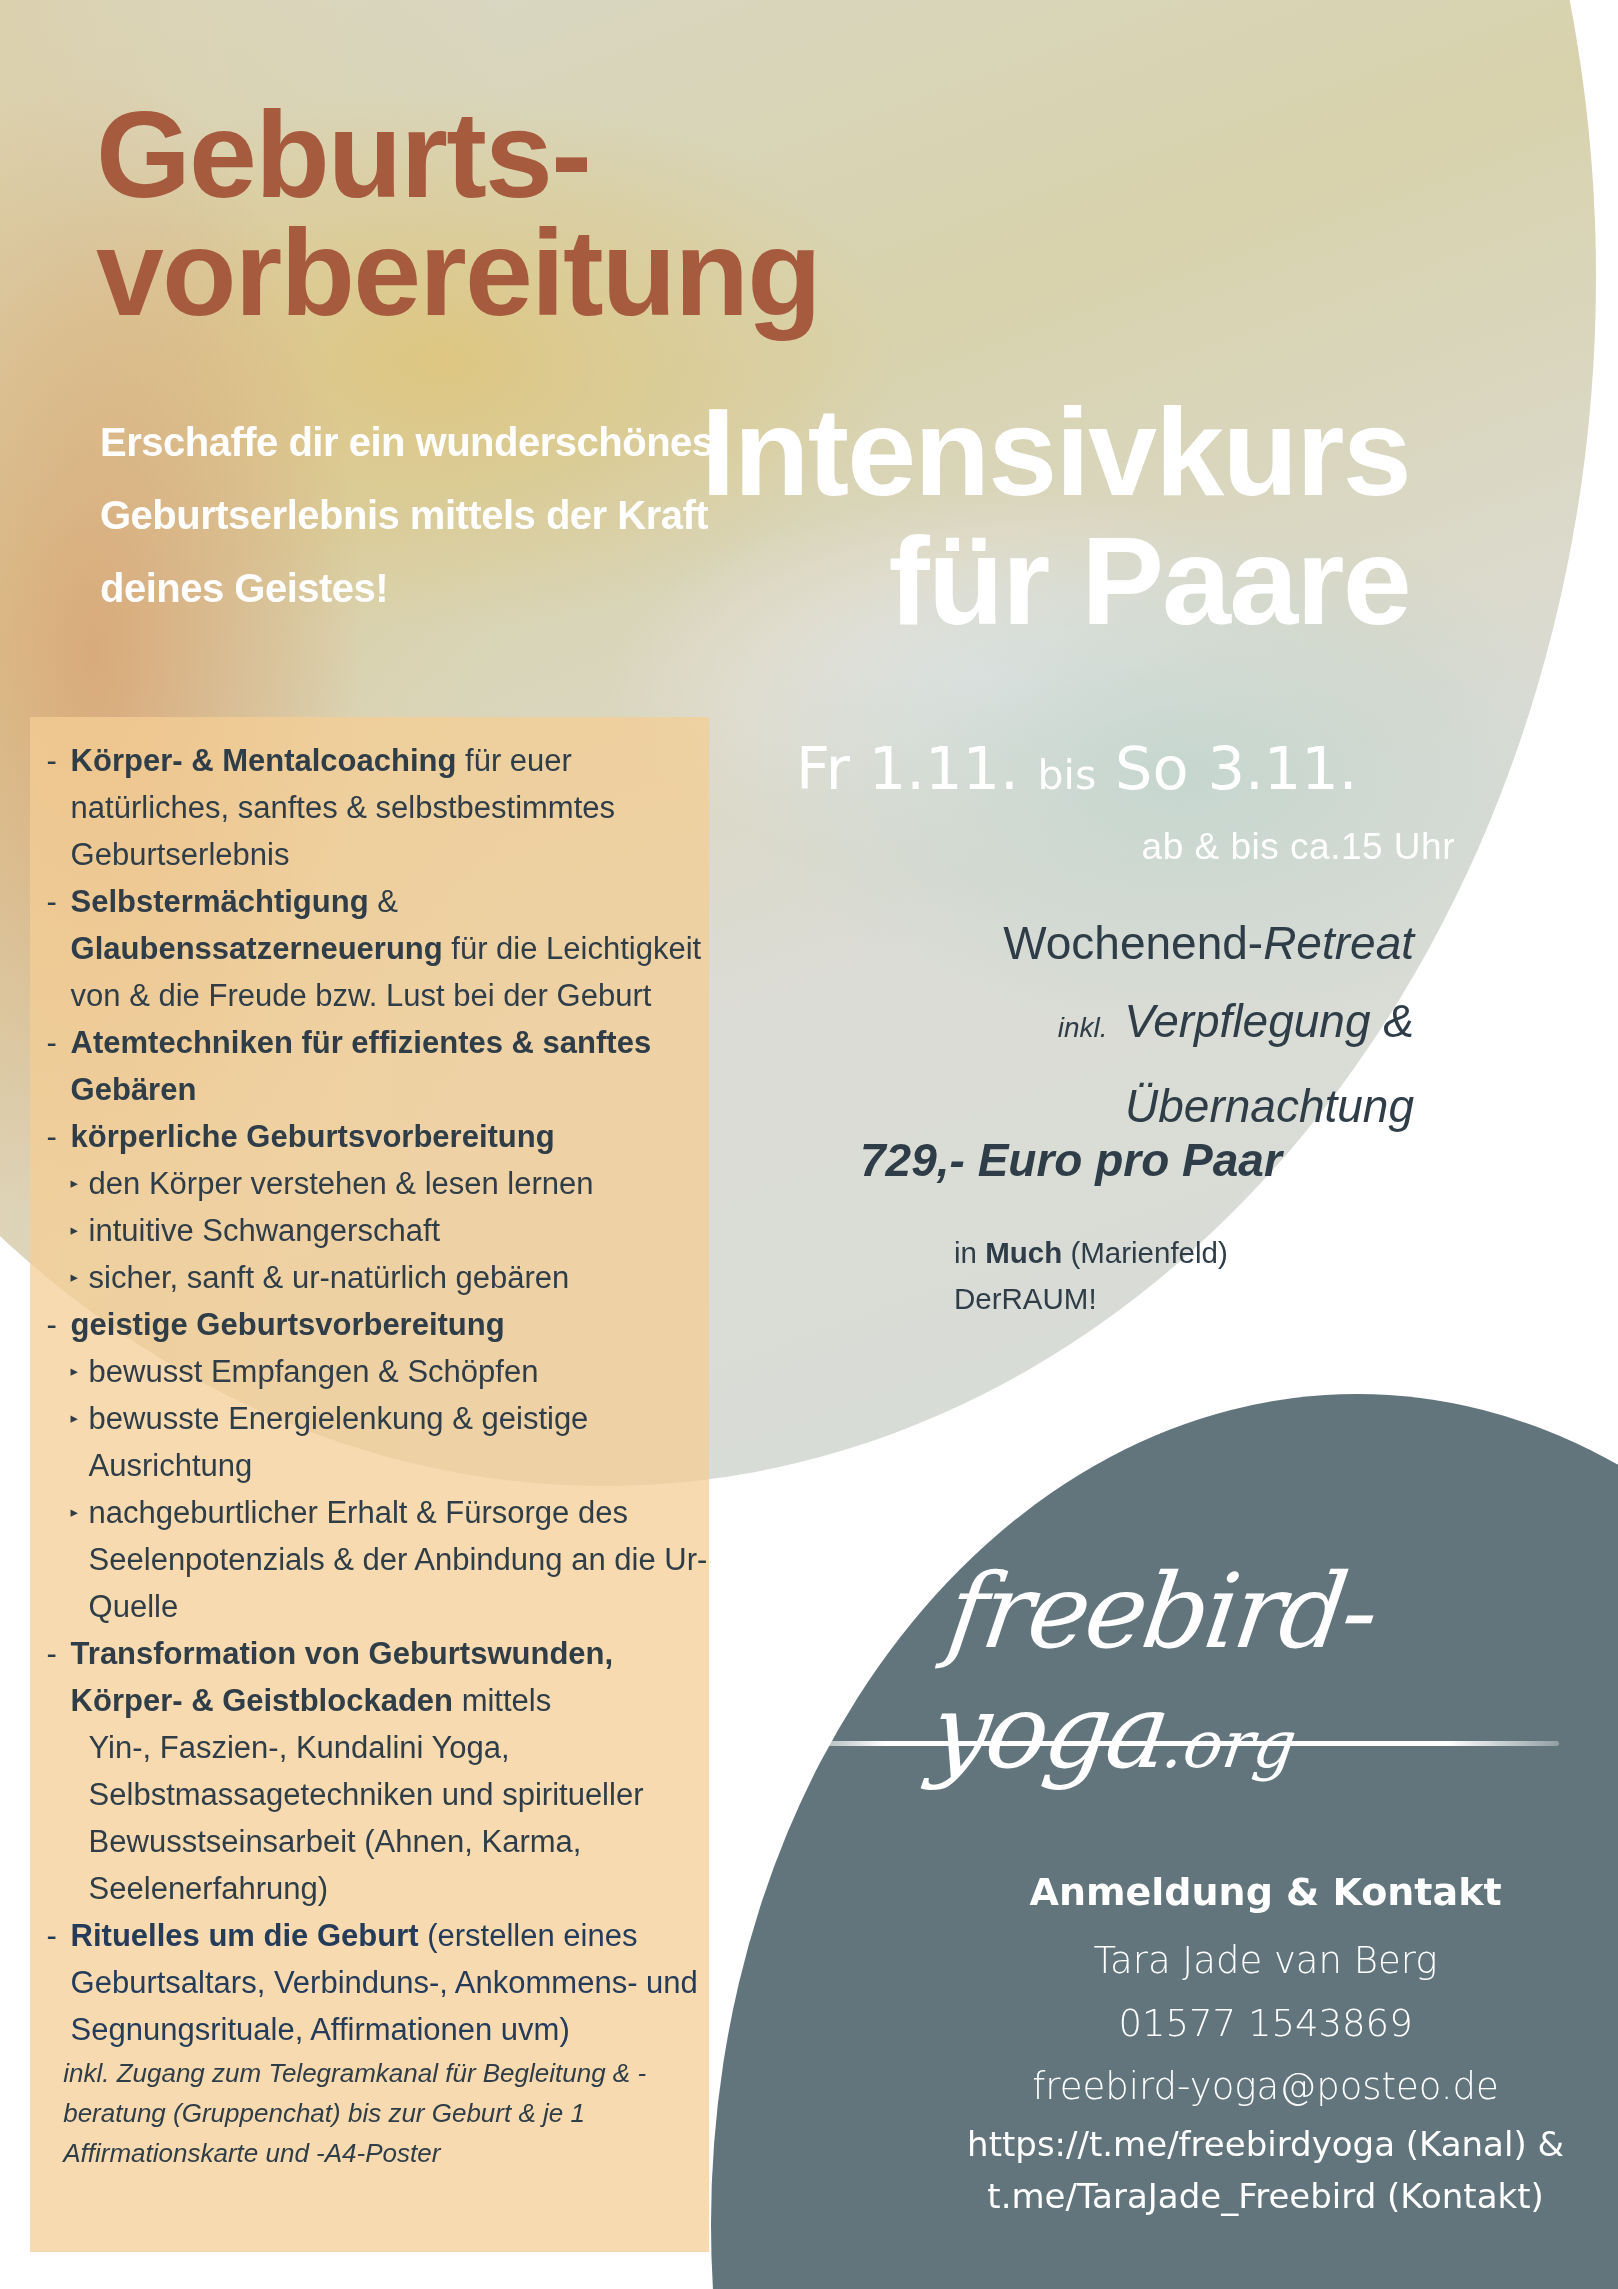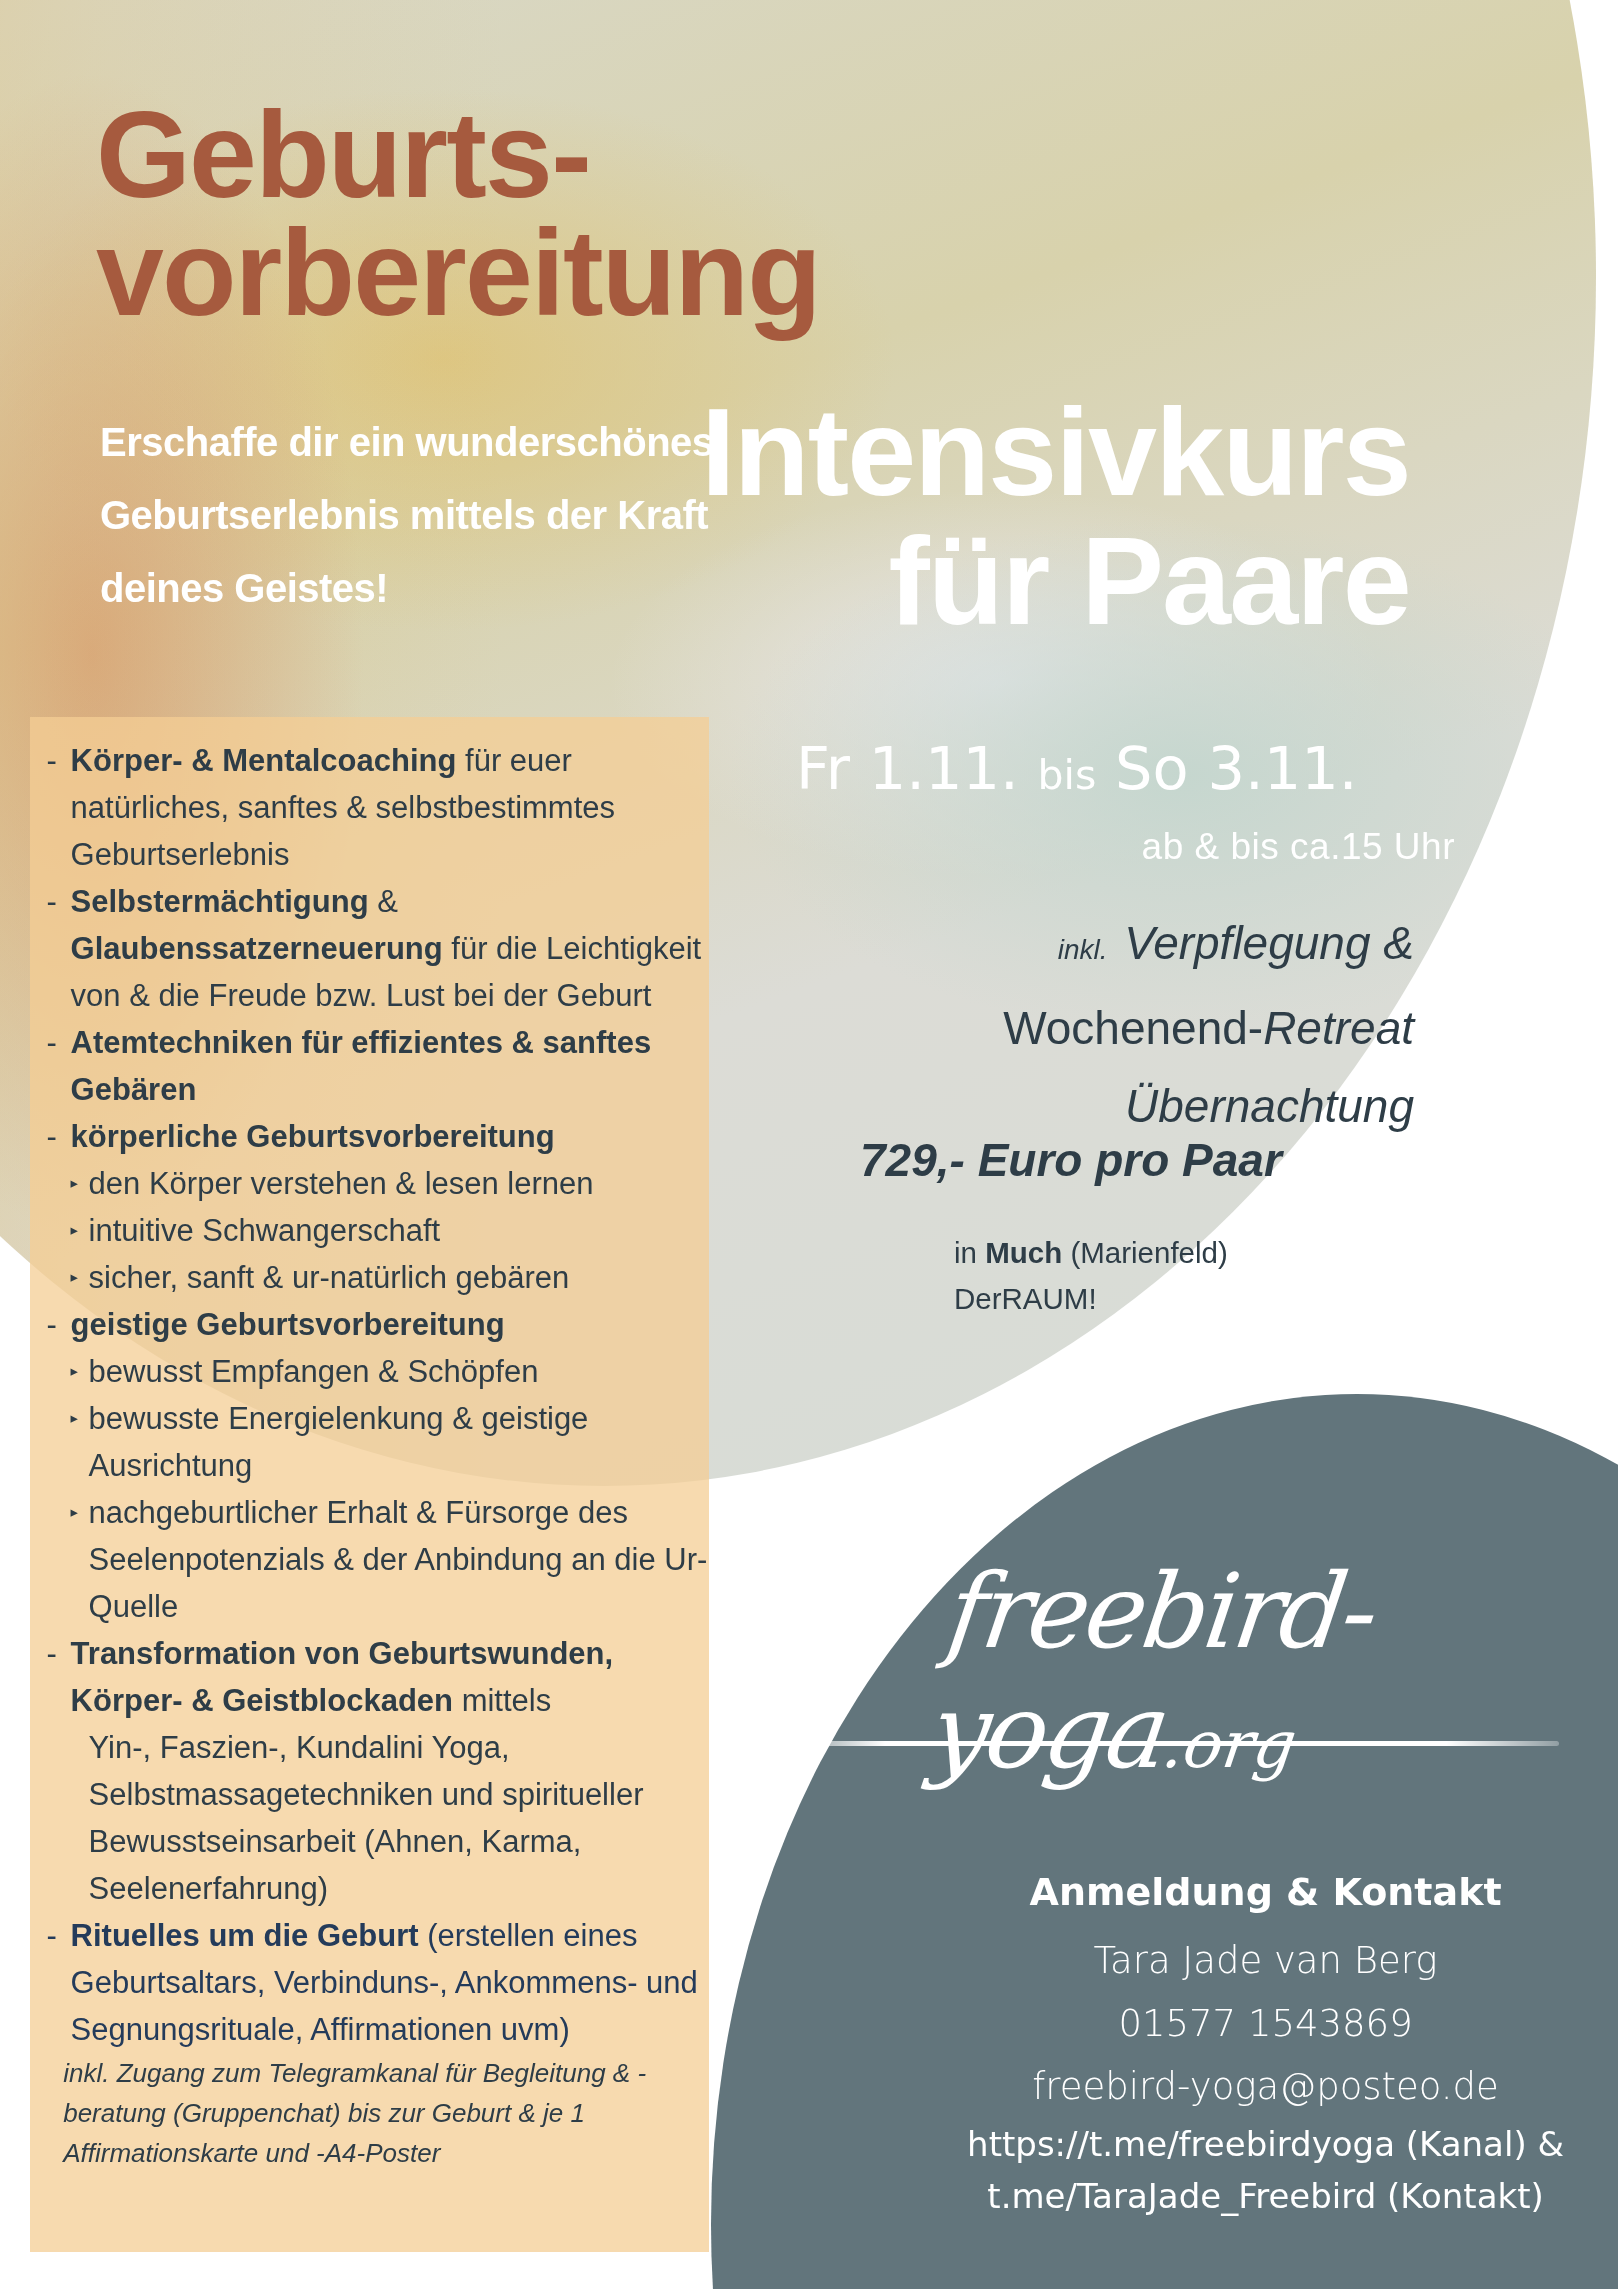--- a/index.html
+++ b/index.html
@@ -141,22 +141,22 @@
 </h2>
 
 <div class="dates">
   <span>Fr 1.11.</span>
   <span class="bis">bis</span>
   <span>So 3.11.</span>
 </div>
 <div class="time">ab &amp; bis ca.15 Uhr</div>
 
 <div class="retreat">
+  <div><span>Wochenend-</span><i>Retreat</i></div>
   <div><span class="small">inkl.</span><i>Verpflegung &amp;</i></div>
-  <div><span>Wochenend-</span><i>Retreat</i></div>
   <div><i>Übernachtung</i></div>
 </div>
 
 <div class="price">729,- Euro pro Paar</div>
 
 <div class="location">
   <div><span>in</span> <b>Much</b> <span>(Marienfeld)</span></div>
   <div>DerRAUM!</div>
 </div>
 

